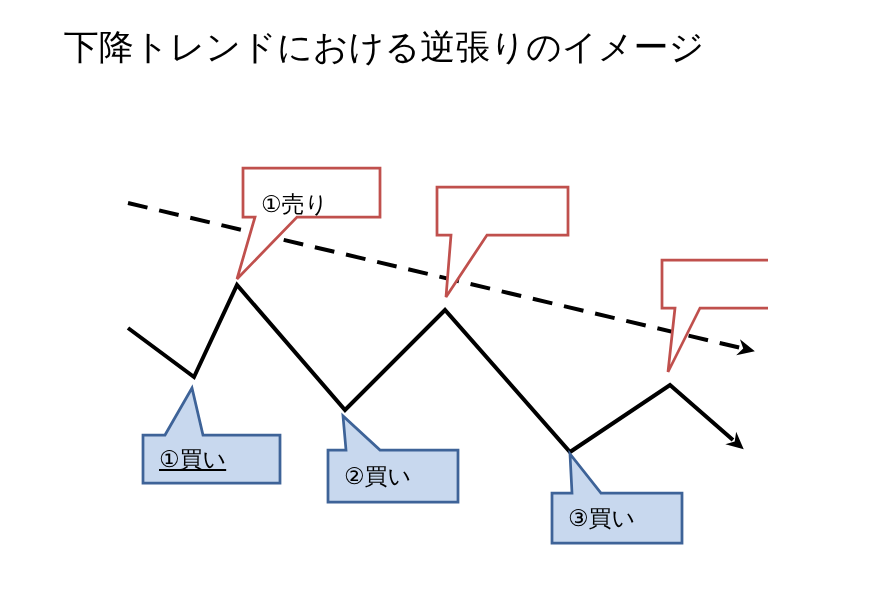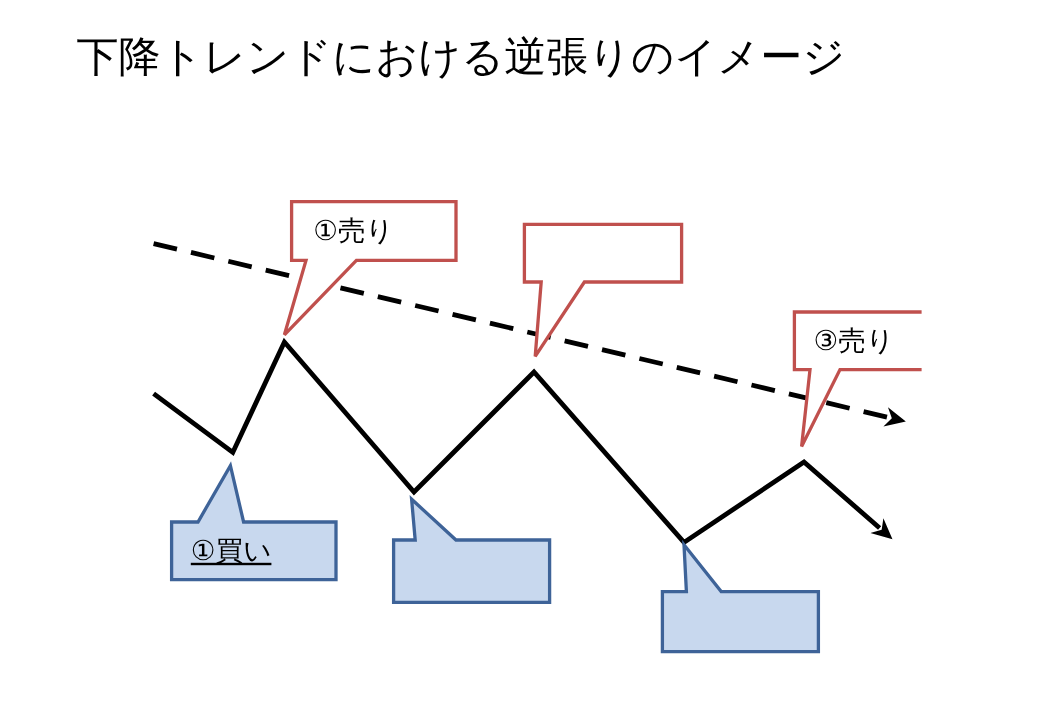--- a/index.html
+++ b/index.html
@@ -66,22 +66,23 @@
 
     <path d="M243,168 L380,168 L380,217 L297,217 L237,279 L255,217 L243,217 Z" stroke-width="2.75" stroke-linejoin="miter" stroke="#C0504D" fill="#FFFFFF"></path>
     <path d="M437,187 L568,187 L568,235 L487,235 L446,297 L451,235 L437,235 Z" stroke-width="2.75" stroke-linejoin="miter" stroke="#C0504D" fill="#FFFFFF"></path>
     <path d="M662,260 L788,260 L788,308 L700,308 L668,372 L675,308 L662,308 Z" stroke-width="2.75" stroke-linejoin="miter" stroke="#C0504D" fill="#FFFFFF"></path>
 
     <path d="M143,435 L165,435 L192,388 L203,435 L280,435 L280,483 L143,483 Z" stroke-width="2.75" stroke-linejoin="miter" stroke="#3E6398" fill="#C8D8EE"></path>
     <path d="M328,450 L346,450 L343,416 L380,450 L458,450 L458,502 L328,502 Z" stroke-width="2.75" stroke-linejoin="miter" stroke="#3E6398" fill="#C8D8EE"></path>
     <path d="M552,493 L572,493 L570,454 L601,493 L682,493 L682,543 L552,543 Z" stroke-width="2.75" stroke-linejoin="miter" stroke="#3E6398" fill="#C8D8EE"></path>
   </svg>
 
-  <div class="callout-label" style="left:243px; top:168px; width:137px; height:49px;padding-left:18px;">①売り</div>
+  <div class="callout-label" style="left:243px; top:180px; width:137px; height:49px;padding-left:18px;">①売り</div>
 
 
-  <div class="callout-label" style="left:662px; top:260px; width:126px; height:48px;">③売り</div>
 
   <div class="callout-label" style="left:143px; top:435px; width:137px; height:48px;text-decoration:underline;">①買い</div>
 
+  <div class="callout-label" style="left:328px; top:450px; width:130px; height:52px;">②買い</div>
 
+  <div class="callout-label" style="left:552px; top:493px; width:130px; height:50px;">③買い</div>
 
 </div>
 
 </body></html>

